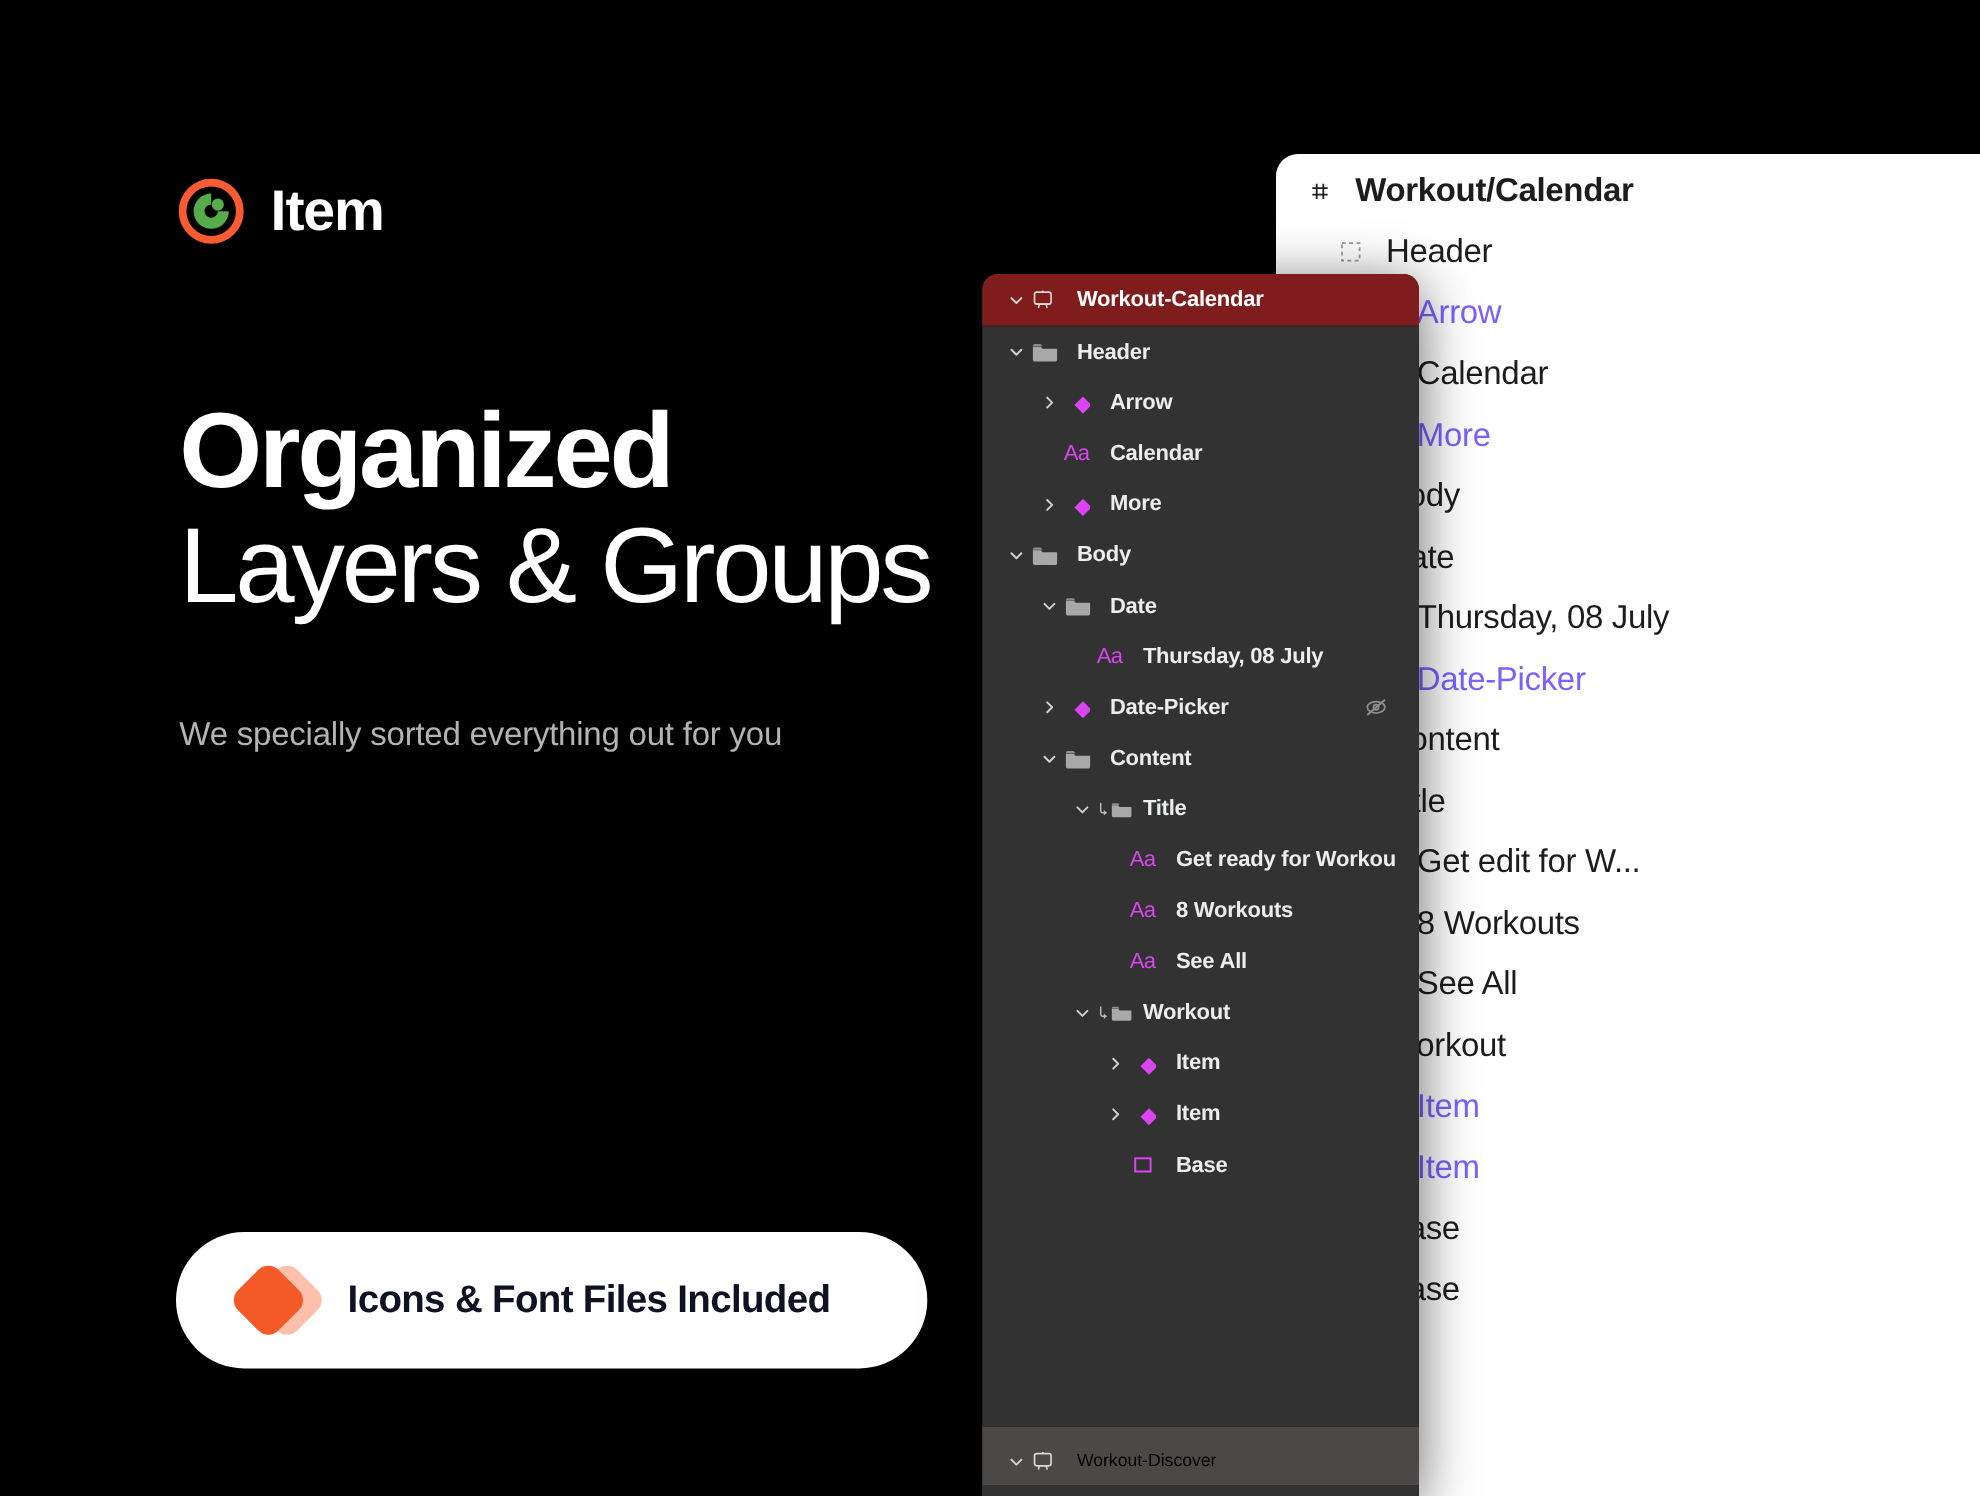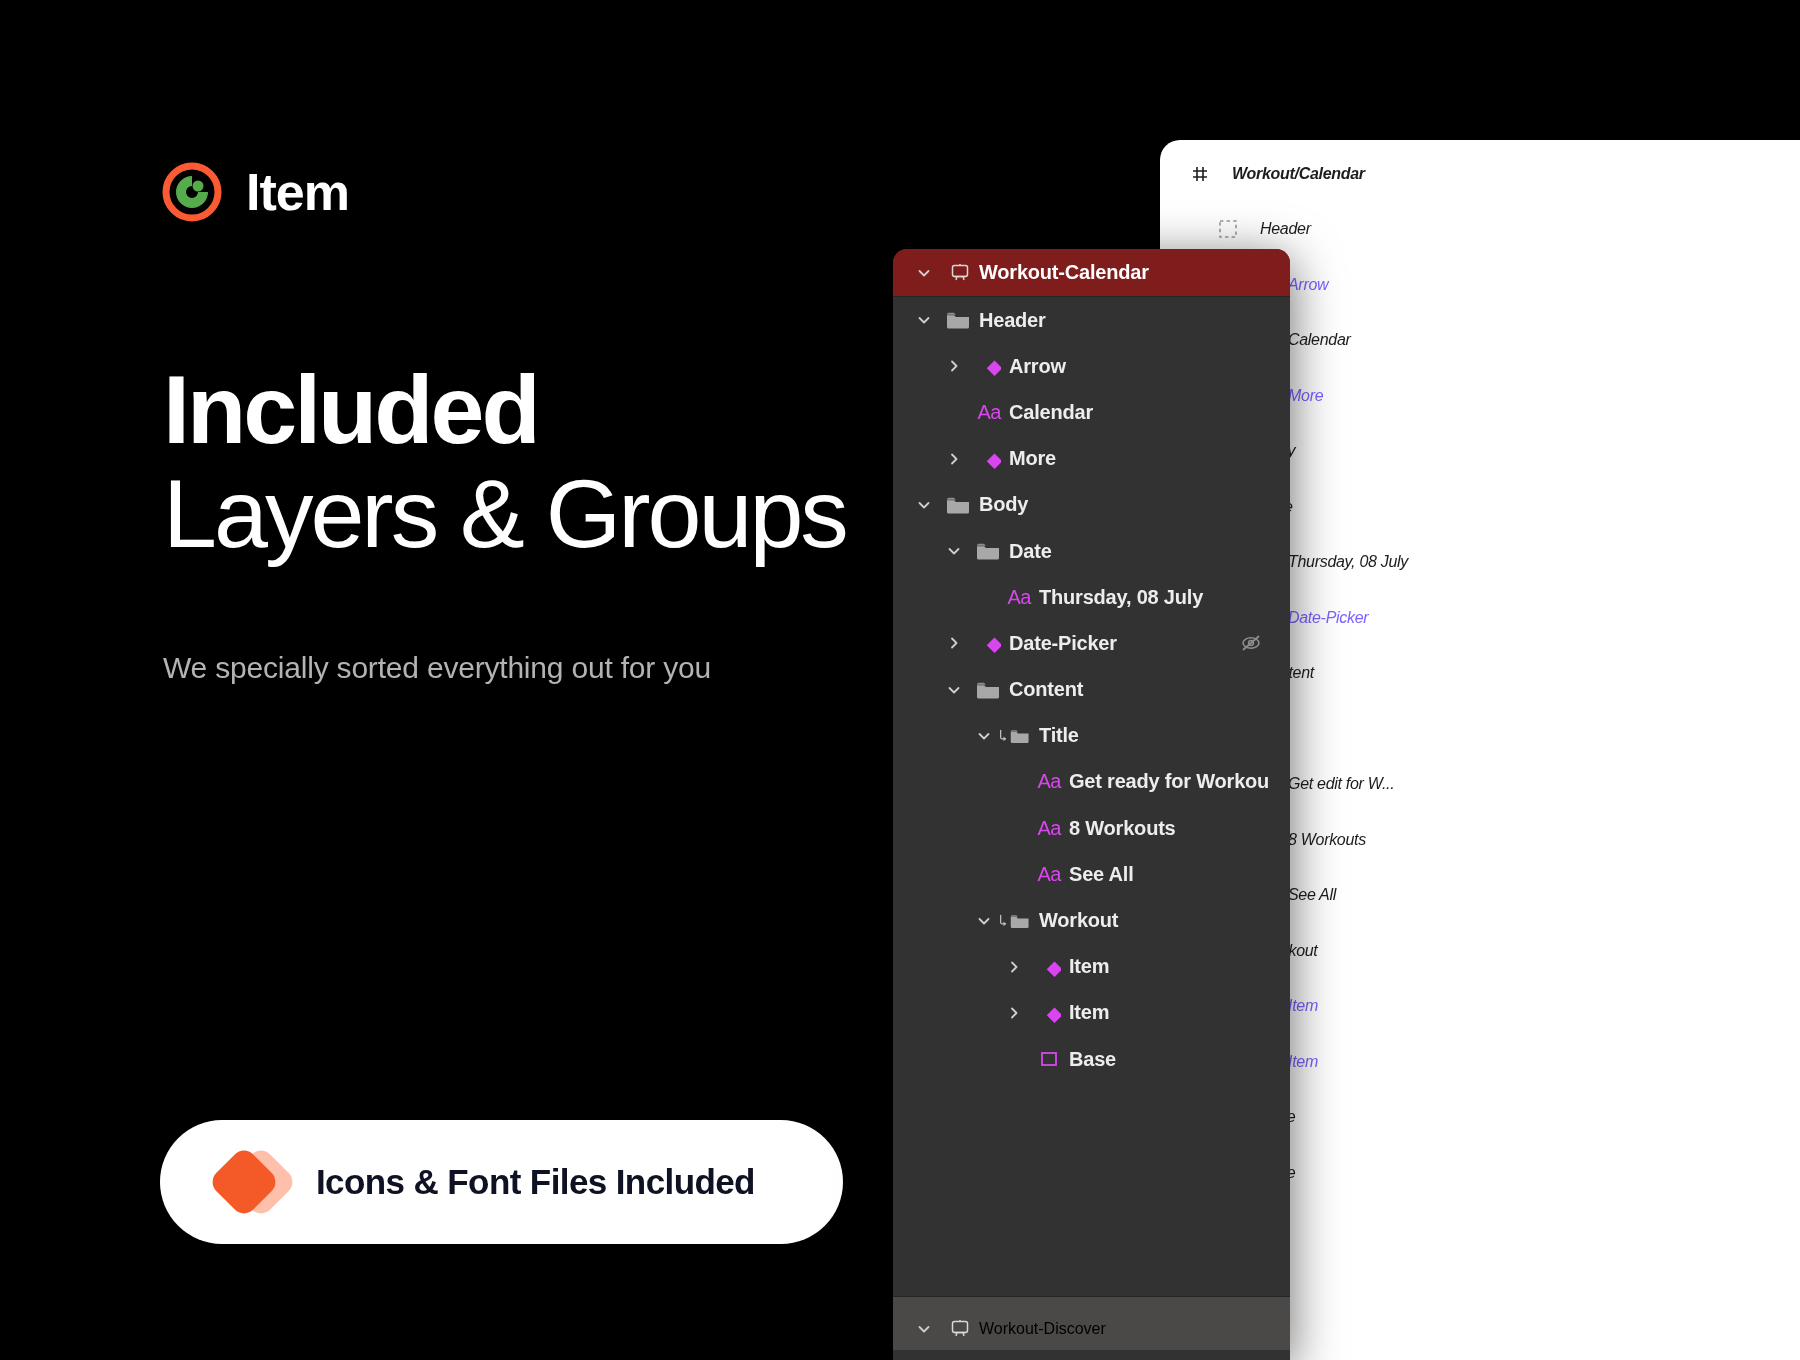--- a/index.html
+++ b/index.html
@@ -37,39 +37,39 @@
 
   
   .panel-light {
     position:absolute; left:1160px; top:140px; width:700px; height:1260px;
     background:#fff; border-radius:20px 20px 0 0;
     padding-top:6px; overflow:hidden;
     box-shadow:0 8px 44px rgba(0,0,0,.45);
   }
   .lrow { display:flex; align-items:center; height:55.5px; padding-left:20px; }
   .lrow .lico { width:36px; display:flex; align-items:center; justify-content:center; flex:0 0 auto; margin-right:14px; }
-  .lrow .llab { font-size:16px; color:#1d1d1f; letter-spacing:-0.3px; white-space:nowrap;font-style:italic; }
+  .lrow .llab { font-size:30px; color:#1d1d1f; letter-spacing:-0.3px; white-space:nowrap; }
   .lrow.head .llab { font-weight:700; }
   .lrow .llab.purple { color:#7b61ff; }
 
   
   .panel-dark {
     position:absolute; left:893px; top:249px; width:397px; height:1111px;
     background:#333232; border-radius:14px 14px 0 0; overflow:hidden;
     box-shadow:0 10px 50px rgba(0,0,0,.6);
   }
   .dhead {
     height:48px; background:#7f1d1d; display:flex; align-items:center;
     padding-left:18px; border-bottom:1px solid #262525;
   }
   .dhead .dlab { font-size:20px; font-weight:700; color:#fff; letter-spacing:-0.2px; white-space:nowrap; }
   .drow { display:flex; align-items:center; height:46.2px; position:relative; }
   .drow .dlab { font-size:20px; font-weight:700; color:#eceded; letter-spacing:-0.2px; white-space:nowrap; }
   .chev { width:26px; flex:0 0 auto; display:flex; align-items:center; justify-content:center; }
-  .tyicon { width:34px; flex:0 0 auto; display:flex; align-items:center; justify-content:flex-end; margin-right:8px; }
+  .tyicon { width:34px; flex:0 0 auto; display:flex; align-items:center; justify-content:flex-start; margin-right:8px; }
   .aa { font-size:20px; font-weight:500; color:#d946ef; letter-spacing:-0.5px; }
   .eye { position:absolute; right:26px; top:50%; transform:translateY(-50%); }
   .dfoot {
     position:absolute; left:0; right:0; bottom:0; height:64px; background:#4a4948;
     border-top:1px solid #262525; display:flex; align-items:center; padding-left:18px;
   }
   .dfoot-strip { position:absolute; left:0; right:0; bottom:0; height:10px; background:#333232; }
   svg { display:block; }
 </style>
 </head>
@@ -82,21 +82,21 @@
       <svg width="64" height="64" viewBox="0 0 64 64">
         <circle cx="32" cy="32" r="26" fill="none" stroke="#fb5a32" stroke-width="7"></circle>
         <path d="M32 16 A16 16 0 1 0 48 32 L38 32 A6 6 0 1 1 32 26 Z" fill="#56ab4b"></path>
         <circle cx="38" cy="26" r="5.5" fill="#56ab4b"></circle>
       </svg>
     </div>
     <div class="brand-name">Item</div>
   </div>
 
   <div class="headline">
-    <div class="l1">Included</div>
+    <div class="l1">Organized</div>
     <div class="l2">Layers &amp; Groups</div>
   </div>
 
   <div class="subcopy">
     <div>We specially sorted everything out for you</div>
   </div>
 
   <div class="pill">
     <div class="pill-icon">
       <span class="dia back"></span>

